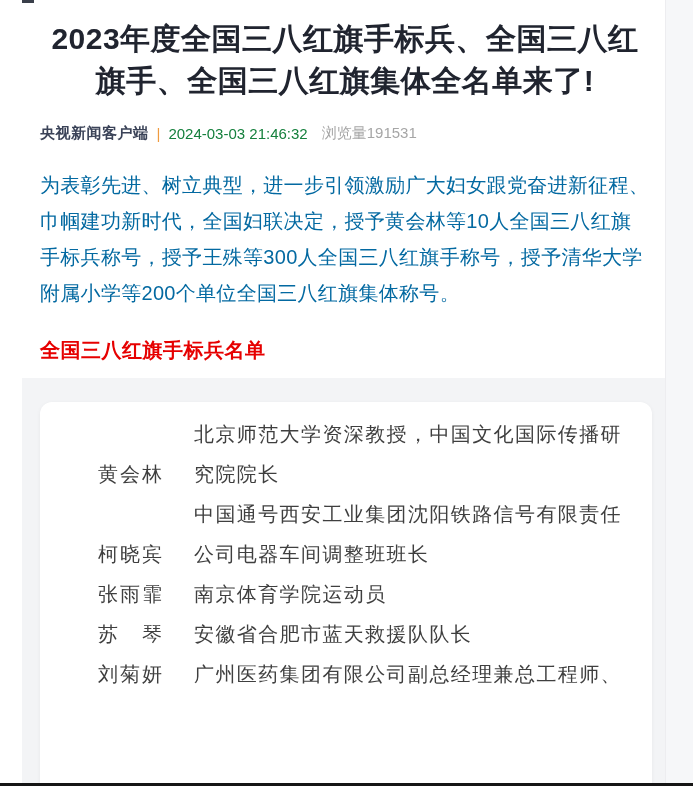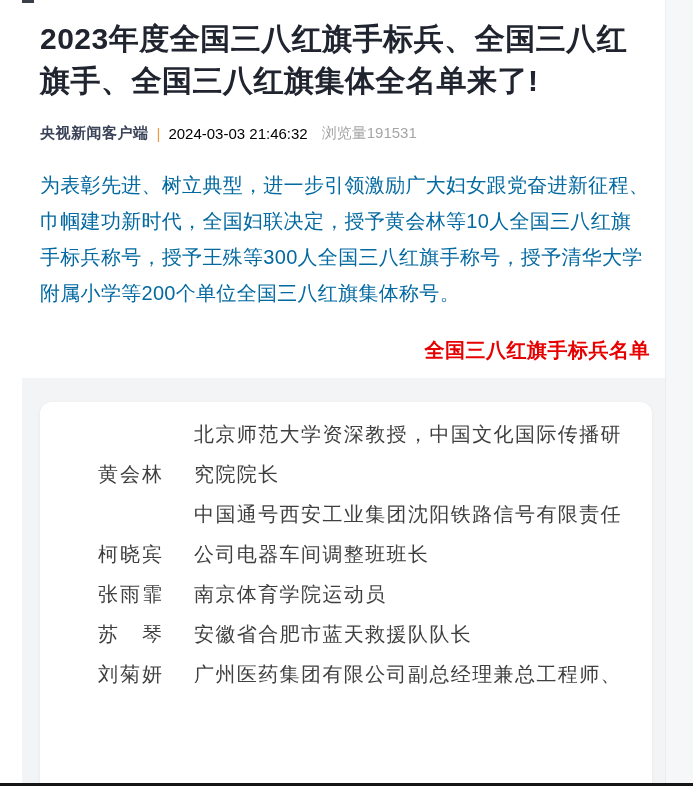--- a/index.html
+++ b/index.html
@@ -15,34 +15,34 @@
   .right-strip{position:absolute;top:0;right:0;width:27px;height:100%;
     background:#f6f7f9;border-left:1px solid #ededf0;}
   
   .bottom-edge{position:absolute;left:0;bottom:0;width:100%;height:3px;background:#151515;z-index:5;}
 
   .content{position:absolute;left:22px;top:0;width:644px;box-sizing:border-box;
     padding:18px 16px 0 18px;background:#ffffff;}
 
   h1.title{
     margin:0;font-size:30px;line-height:42px;font-weight:700;
-    color:#20242f;letter-spacing:0.5px;
+    color:#20242f;letter-spacing:0.5px;text-align:center;
   }
   .meta{margin-top:22px;font-size:15px;display:flex;align-items:center;}
   .meta .source{color:#3b4358;font-weight:700;letter-spacing:0.5px;}
   .meta .sep{color:#ef9b40;margin:0 8px;font-weight:400;}
-  .meta .time{color:#000000;}
+  .meta .time{color:#15803d;}
   .meta .views{color:#a6a6a6;margin-left:14px;text-align:right;}
 
   p.body-text{
     margin:24px 0 0 0;font-size:20px;line-height:36px;color:#0369a1;
     letter-spacing:0.3px;
   }
   h2.red-heading{
-    margin:26px 0 0 0;text-align:right;font-size:20px;font-weight:700;
+    margin:26px 0 0 0;text-align:left;font-size:20px;font-weight:700;
     color:#e60000;letter-spacing:0.5px;
   }
 
   
   .list-image{
     margin:14px -16px 0 -18px;          
     background:#f3f4f6;
     padding:24px 14px 0 18px;
     height:500px;                        
     box-sizing:border-box;

